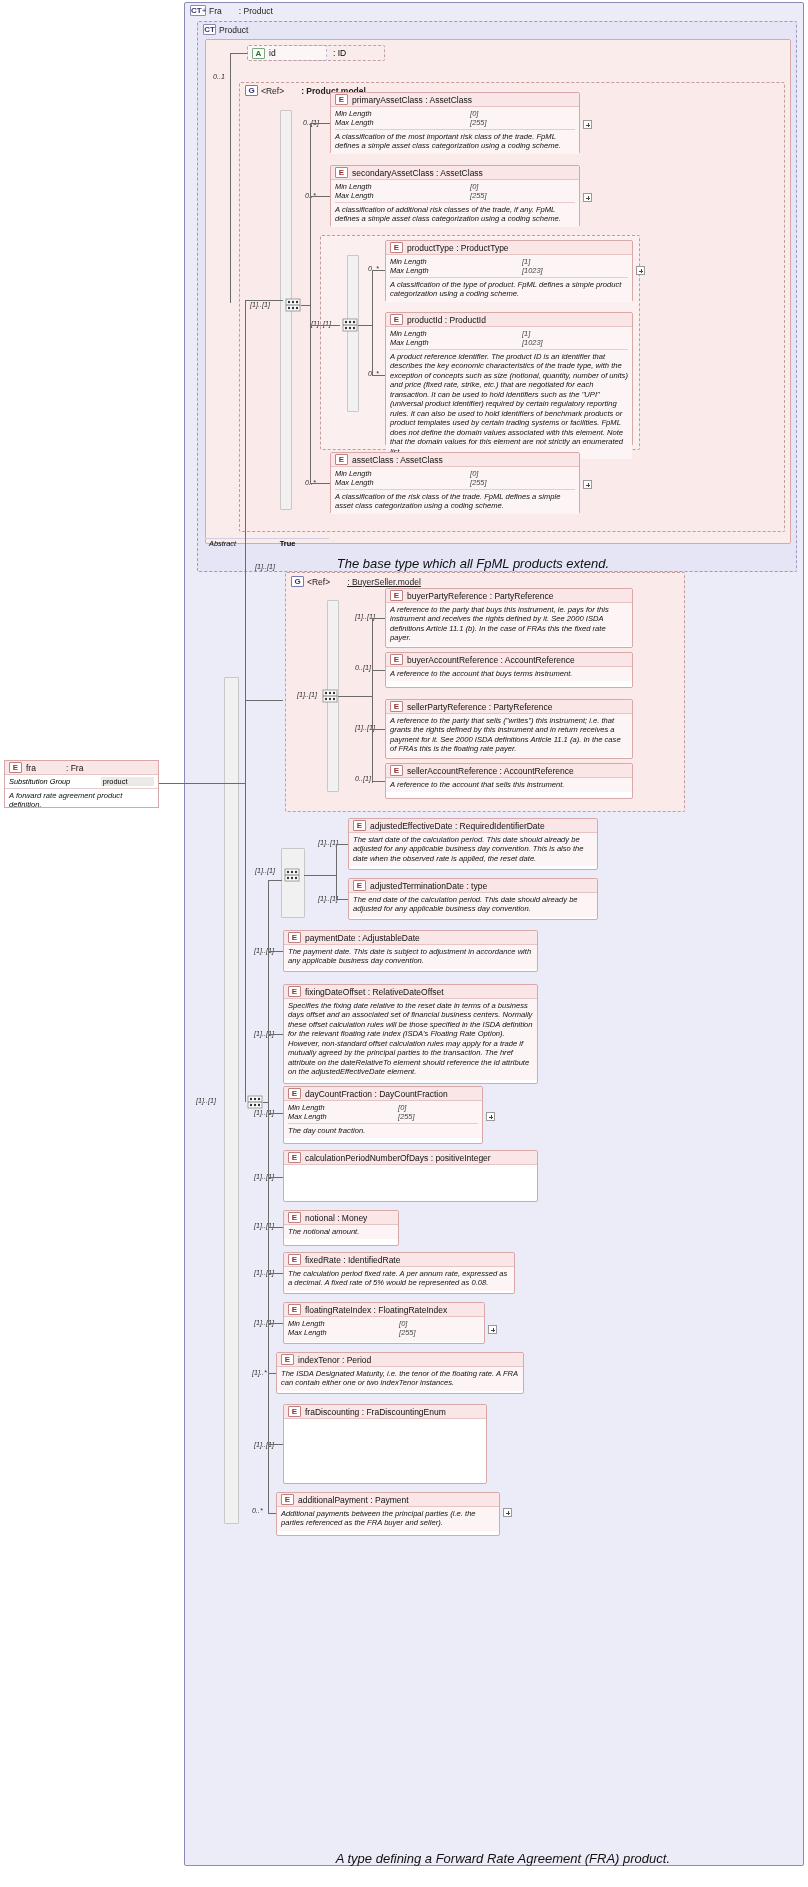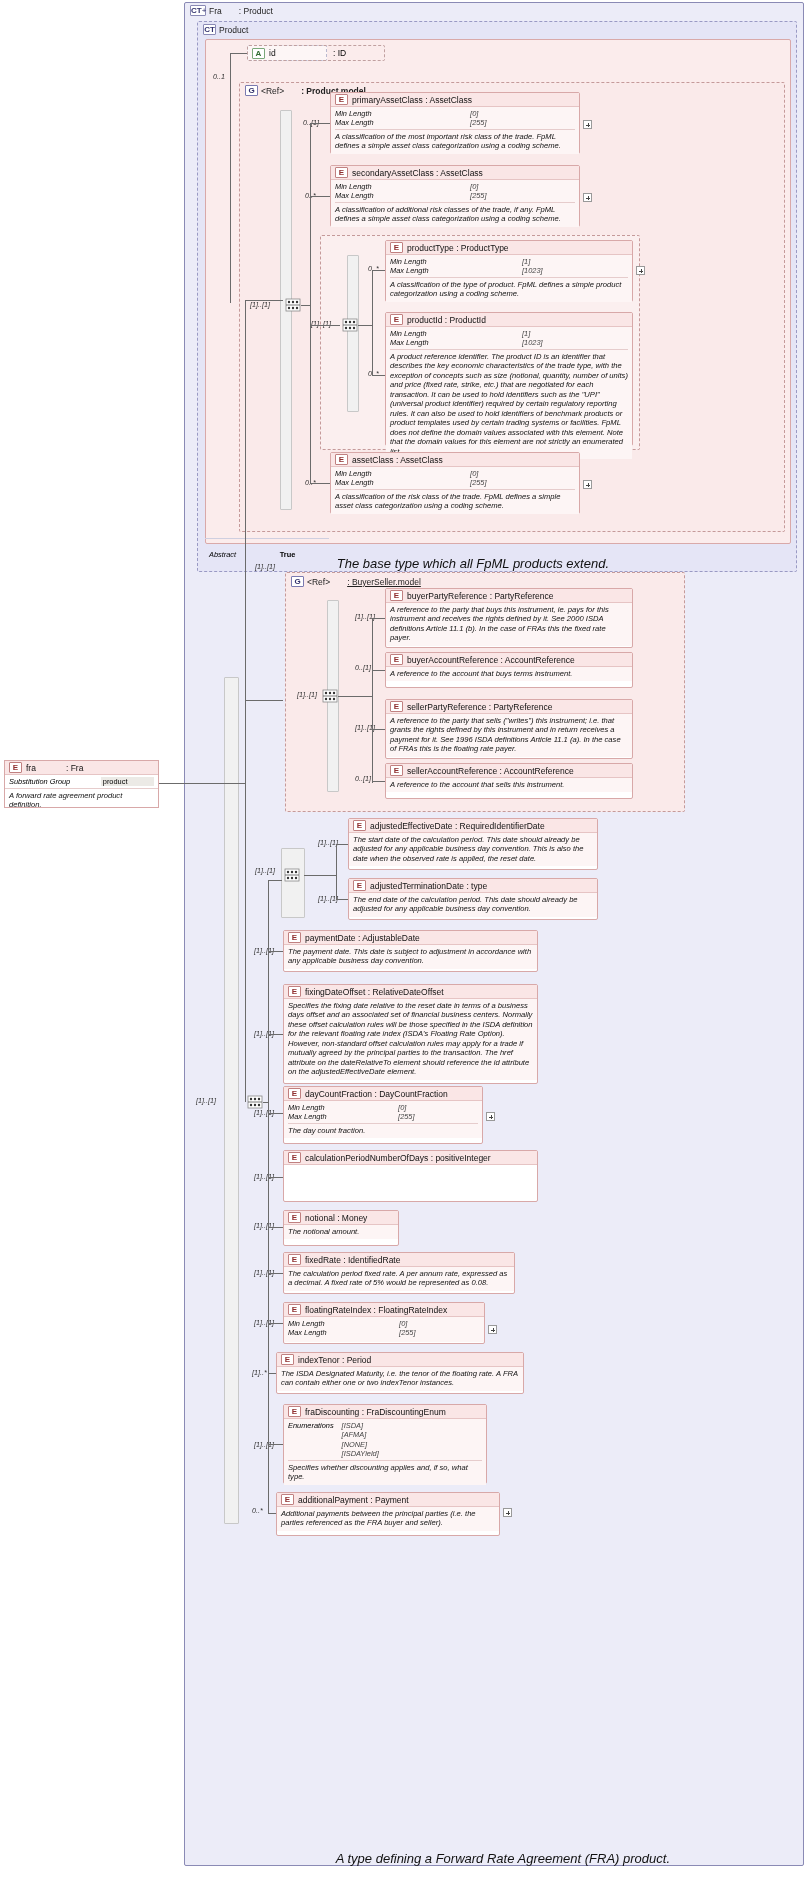--- a/index.html
+++ b/index.html
@@ -199,21 +199,21 @@
   }
   .sub-grp .v { font-style: normal; background: #eceae6; padding: 0 2px; }
 
   .abstract-row {
     display: grid;
     grid-template-columns: auto auto;
     column-gap: 10px;
     font-size: 7.4px;
     font-style: italic;
     border-top: 1px solid #cfcfe0;
-    padding-top: 11px;
+    padding-top: 0;
   }
   .abstract-row .v { font-style: normal; font-weight: bold; }
 
   .footnote {
     font-style: italic;
     font-size: 13px;
     color: #111;
     text-align: right;
   }
   .enum-list {
@@ -437,21 +437,21 @@
     </div>
   </div>
   <div class="occ" style="left:355px; top:663px;">0..[1]</div>
 
   <div class="abs node" style="left:385px; top:699px; width:248px; height:60px;">
     <div class="node-head">
       <span class="tagbox e">E</span>
       <span class="node-title">sellerPartyReference : PartyReference</span>
     </div>
     <div class="node-body">
-      <div class="doc">A reference to the party that sells ("writes") this instrument; i.e. that grants the rights defined by this instrument and in return receives a payment for it. See 1996 ISDA definitions Article 11.1 (a). In the case of FRAs this is the floating rate payer.</div>
+      <div class="doc">A reference to the party that sells ("writes") this instrument; i.e. that grants the rights defined by this instrument and in return receives a payment for it. See 2000 ISDA definitions Article 11.1 (a). In the case of FRAs this is the floating rate payer.</div>
     </div>
   </div>
   <div class="occ" style="left:355px; top:723px;">[1]..[1]</div>
 
   <div class="abs node" style="left:385px; top:763px; width:248px; height:36px;">
     <div class="node-head">
       <span class="tagbox e">E</span>
       <span class="node-title">sellerAccountReference : AccountReference</span>
     </div>
     <div class="node-body">
@@ -607,27 +607,20 @@
     <div class="node-body">
       <div class="doc">The ISDA Designated Maturity, i.e. the tenor of the floating rate. A FRA can contain either one or two indexTenor instances.</div>
     </div>
   </div>
   <div class="occ" style="left:252px; top:1368px;">[1]..*</div>
 
   <div class="abs node" style="left:283px; top:1404px; width:204px; height:80px;">
     <div class="node-head">
       <span class="tagbox e">E</span>
       <span class="node-title">fraDiscounting : FraDiscountingEnum</span>
-    </div>
-    <div class="node-body">
-      <div style="display:flex; gap:8px; border-bottom:1px solid #e6cccc; padding-bottom:2px; margin-bottom:2px;">
-        <span class="facet-title">Enumerations</span>
-        <span class="enum-list">[ISDA]<br>[AFMA]<br>[NONE]<br>[ISDAYield]</span>
-      </div>
-      <div class="doc">Specifies whether discounting applies and, if so, what type.</div>
     </div>
   </div>
   <div class="occ" style="left:254px; top:1440px;">[1]..[1]</div>
 
   <div class="abs node" style="left:276px; top:1492px; width:224px; height:44px;">
     <div class="node-head">
       <span class="tagbox e">E</span>
       <span class="node-title">additionalPayment : Payment</span>
     </div>
     <div class="node-body">

